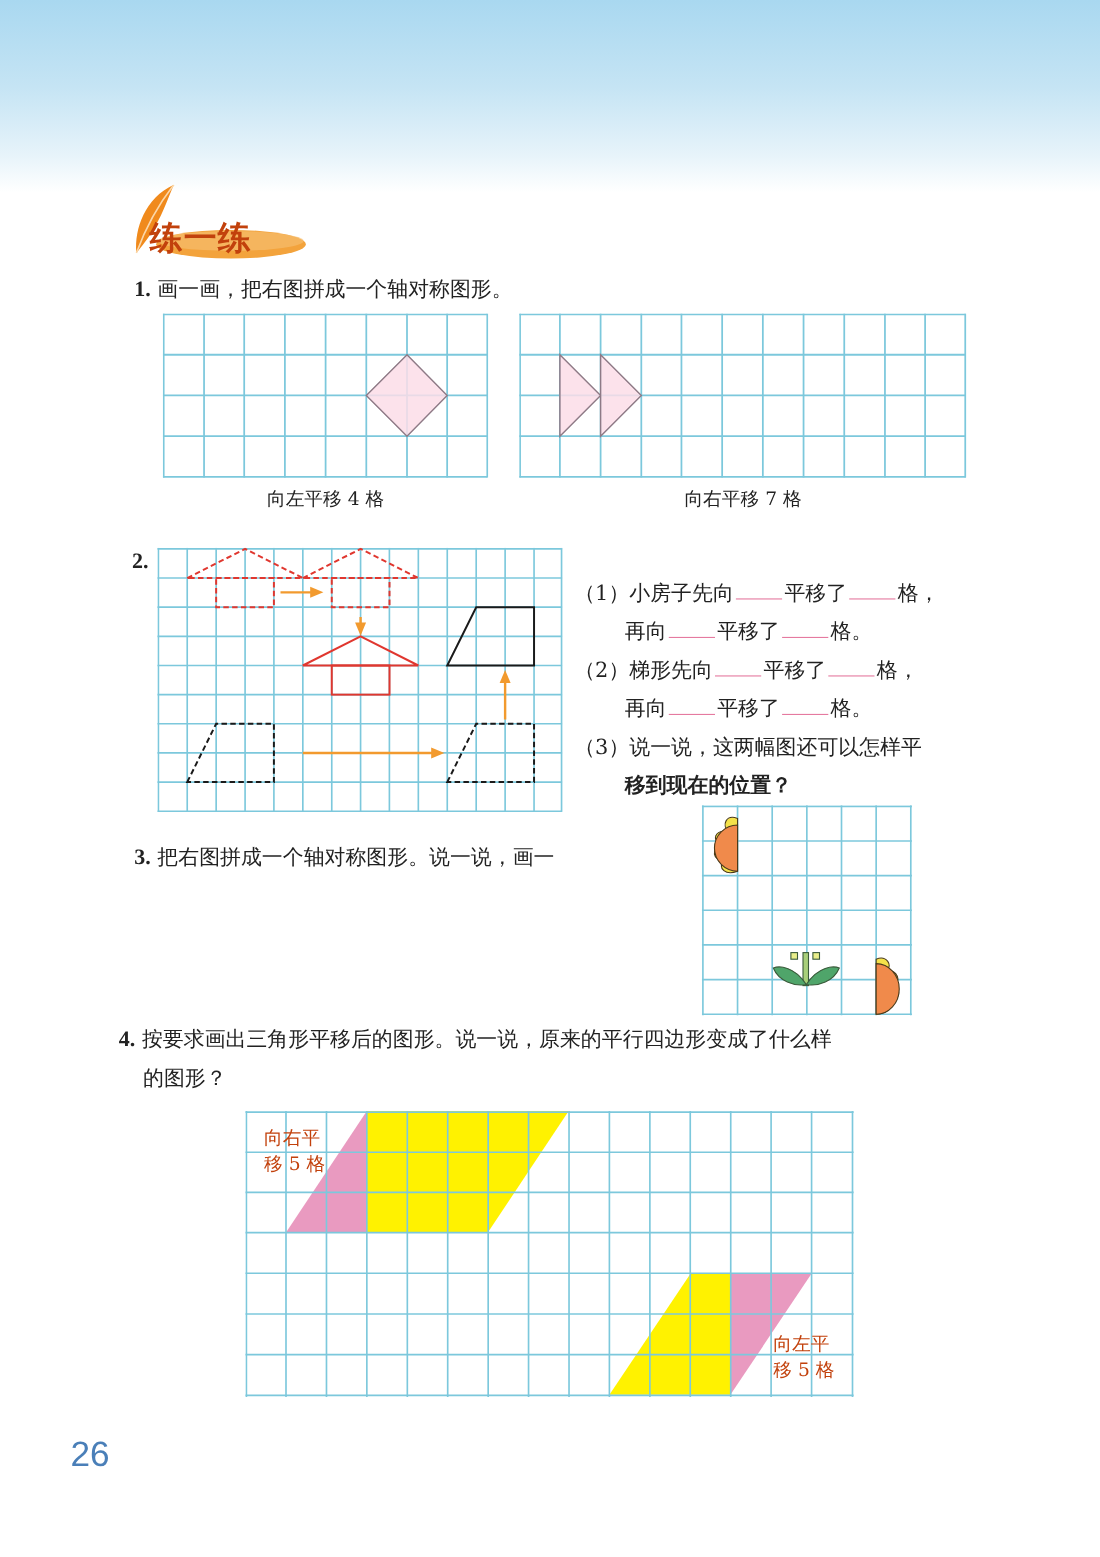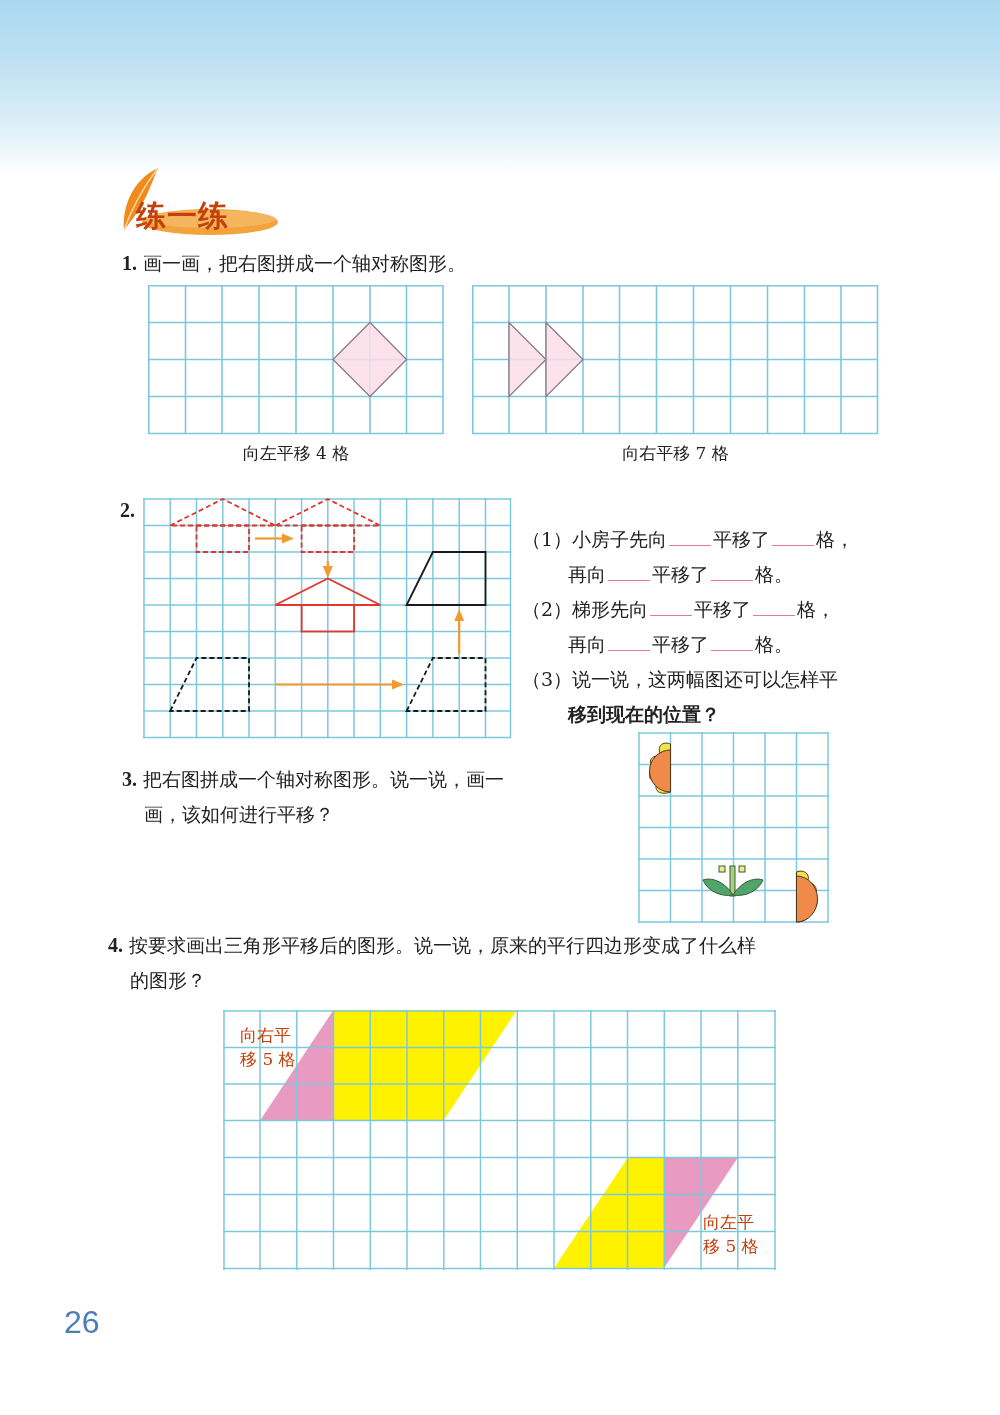--- a/index.html
+++ b/index.html
@@ -161,21 +161,20 @@
     <span>再向</span><span class="blank"></span><span>平移了</span><span class="blank"></span><span>格。</span>
   </div>
   <div>
     <span>（3）</span><span>说一说，这两幅图还可以怎样平</span>
   </div>
   <div style="padding-left:46px;font-weight:bold;">移到现在的位置？</div>
 </div>
 
 <div class="abs q" style="left:122px; top:762px; width:470px;">
   <div><span class="qnum">3.</span> <span>把右图拼成一个轴对称图形。说一说，画一</span></div>
-  <div style="padding-left:22px;">画，该如何进行平移？</div>
 </div>
 
 <svg class="abs" style="left:638px; top:732px;" width="192" height="192">
   <g stroke="#7cc8dc" stroke-width="1.5">
     <line x1="0" y1="1" x2="191" y2="1"></line>
       <line x1="0" y1="32.5" x2="191" y2="32.5"></line>
     <line x1="0" y1="64" x2="191" y2="64"></line>
       <line x1="0" y1="95.5" x2="191" y2="95.5"></line>
     <line x1="0" y1="127" x2="191" y2="127"></line>
       <line x1="0" y1="158.5" x2="191" y2="158.5"></line>

